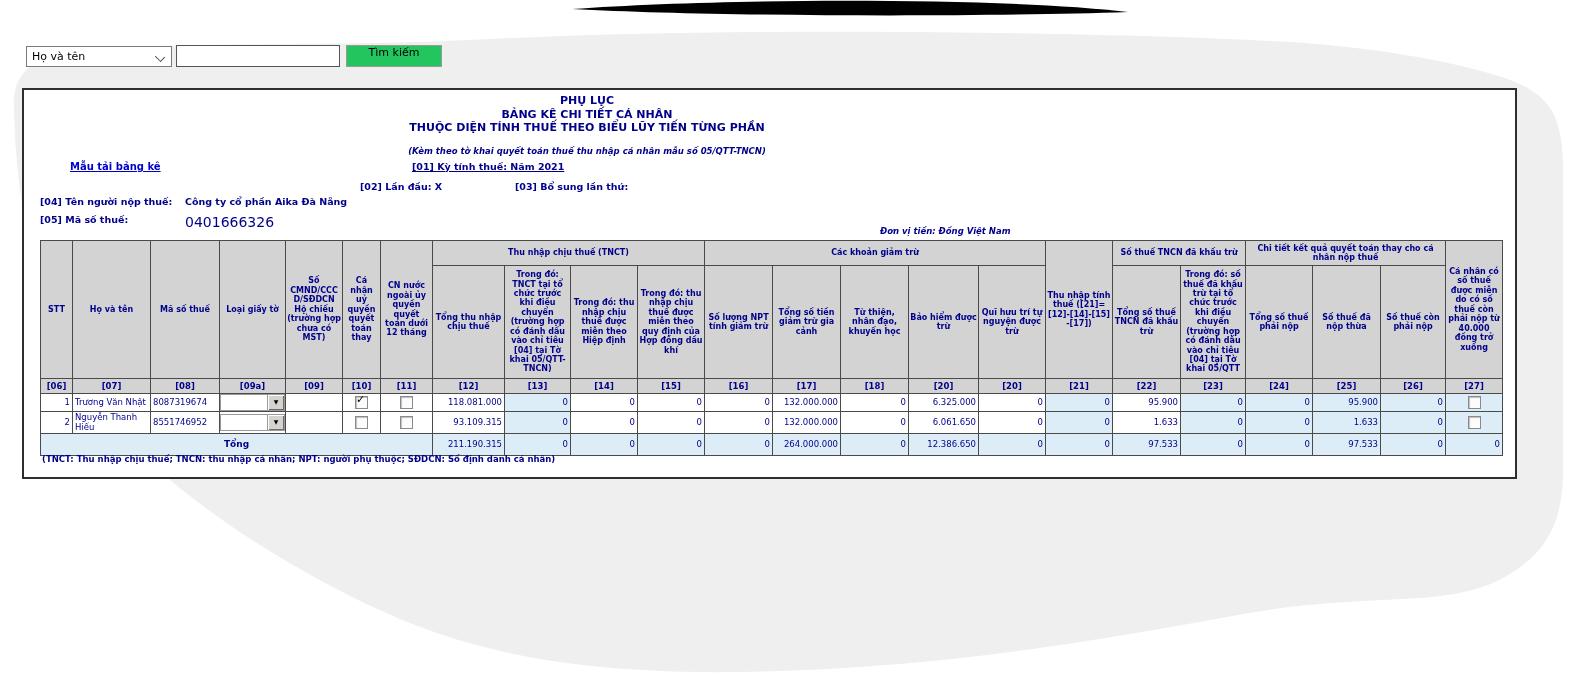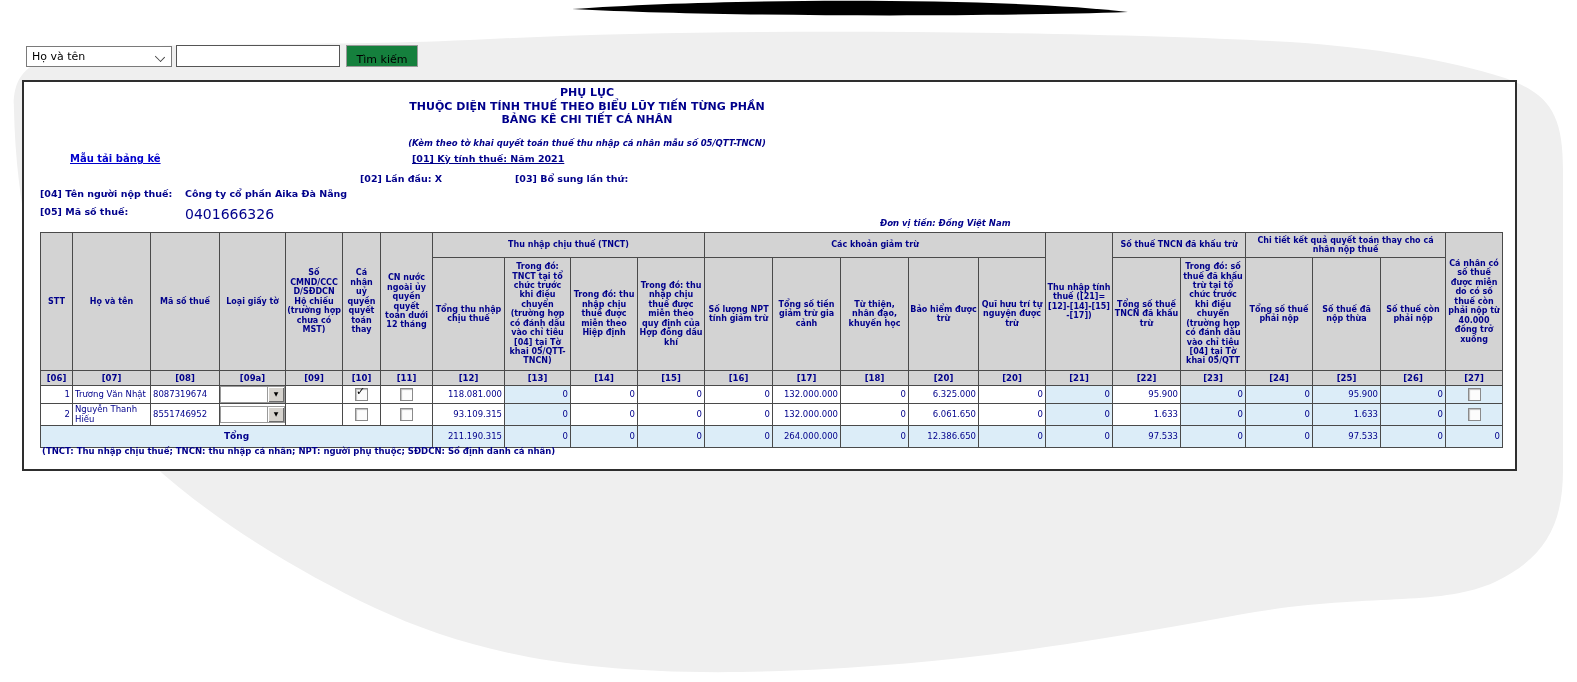--- a/index.html
+++ b/index.html
@@ -8,26 +8,26 @@
   svg.bg{position:absolute;left:0;top:0;width:1577px;height:682px;z-index:0;}
 
   
   .search-select{position:absolute;left:26px;top:46px;width:146px;height:21px;z-index:3;
     background:#fff;border:1px solid #7a7a7a;font-size:11px;color:#000;
     display:flex;align-items:center;padding-left:5px;box-sizing:border-box;}
   .search-select .chev{position:absolute;right:7px;top:6px;width:7px;height:7px;
     border-right:1px solid #444;border-bottom:1px solid #444;transform:rotate(45deg) scaleY(.8);}
   .search-input{position:absolute;left:176px;top:45px;width:164px;height:22px;z-index:3;
     background:#fff;border:1px solid #555;box-sizing:border-box;font-size:11px;padding:0 3px;}
-  .search-btn{position:absolute;left:346px;top:45px;width:72px;height:22px;z-index:3;
-    background:#15803d;border:1px solid #9a9a9a;font-size:11px;color:#000;
-    display:flex;align-items:flex-end;justify-content:center;box-sizing:border-box;}
+  .search-btn{position:absolute;left:346px;top:45px;width:96px;height:22px;z-index:3;
+    background:#22c55e;border:1px solid #9a9a9a;font-size:11px;color:#000;
+    display:flex;align-items:flex-start;justify-content:center;box-sizing:border-box;}
 
   
-  .content-box{position:absolute;left:22px;top:80px;width:1495px;height:391px;z-index:2;
+  .content-box{position:absolute;left:22px;top:88px;width:1495px;height:391px;z-index:2;
     background:#ffffff;border:2px solid #2e2e2e;box-sizing:border-box;}
   .abs{position:absolute;}
   .ttl{font-weight:bold;font-size:11px;color:#00008b;line-height:13.5px;text-align:center;}
   .title-wrap{left:0;top:4px;width:1126px;}
   .subtitle{left:0;top:56px;width:1126px;text-align:center;font-size:8.5px;font-style:italic;font-weight:bold;}
   .dl-link{left:46px;top:52px;font-size:10px;font-weight:bold;text-decoration:underline;color:#0000cc;cursor:pointer;margin-top:19px;}
   .period{left:388px;top:71px;font-size:9.5px;font-weight:bold;text-decoration:underline;}
   .lbl02{left:336px;top:91px;font-size:9.5px;font-weight:bold;}
   .lbl03{left:491px;top:91px;font-size:9.5px;font-weight:bold;}
   .lbl04{left:16px;top:106px;font-size:9.5px;font-weight:bold;text-align:right;}
@@ -81,22 +81,22 @@
   </div>
   <input class="search-input" value="" style="">
   <div class="search-btn">
     <span>Tìm kiếm</span>
   </div>
 
   <div class="content-box">
 
     <div class="abs title-wrap ttl">
       <div>PHỤ  LỤC</div>
+      <div>BẢNG KÊ CHI TIẾT CÁ NHÂN</div>
       <div>THUỘC DIỆN TÍNH THUẾ THEO BIỂU LŨY TIẾN TỪNG PHẦN</div>
-      <div>BẢNG KÊ CHI TIẾT CÁ NHÂN</div>
     </div>
 
     <div class="abs dl-link">Mẫu tải bảng kê</div>
 
     <div class="abs subtitle">(Kèm theo tờ khai quyết toán thuế thu nhập cá nhân mẫu số 05/QTT-TNCN)</div>
     <div class="abs period">[01]   Kỳ tính thuế:  Năm 2021</div>
     <div class="abs lbl02">[02] Lần đầu: X</div>
     <div class="abs lbl03">[03] Bổ sung lần thứ:</div>
     <div class="abs lbl04">[04] Tên người nộp thuế:</div>
     <div class="abs val04">Công ty cổ phần Aika Đà Nẵng</div>

